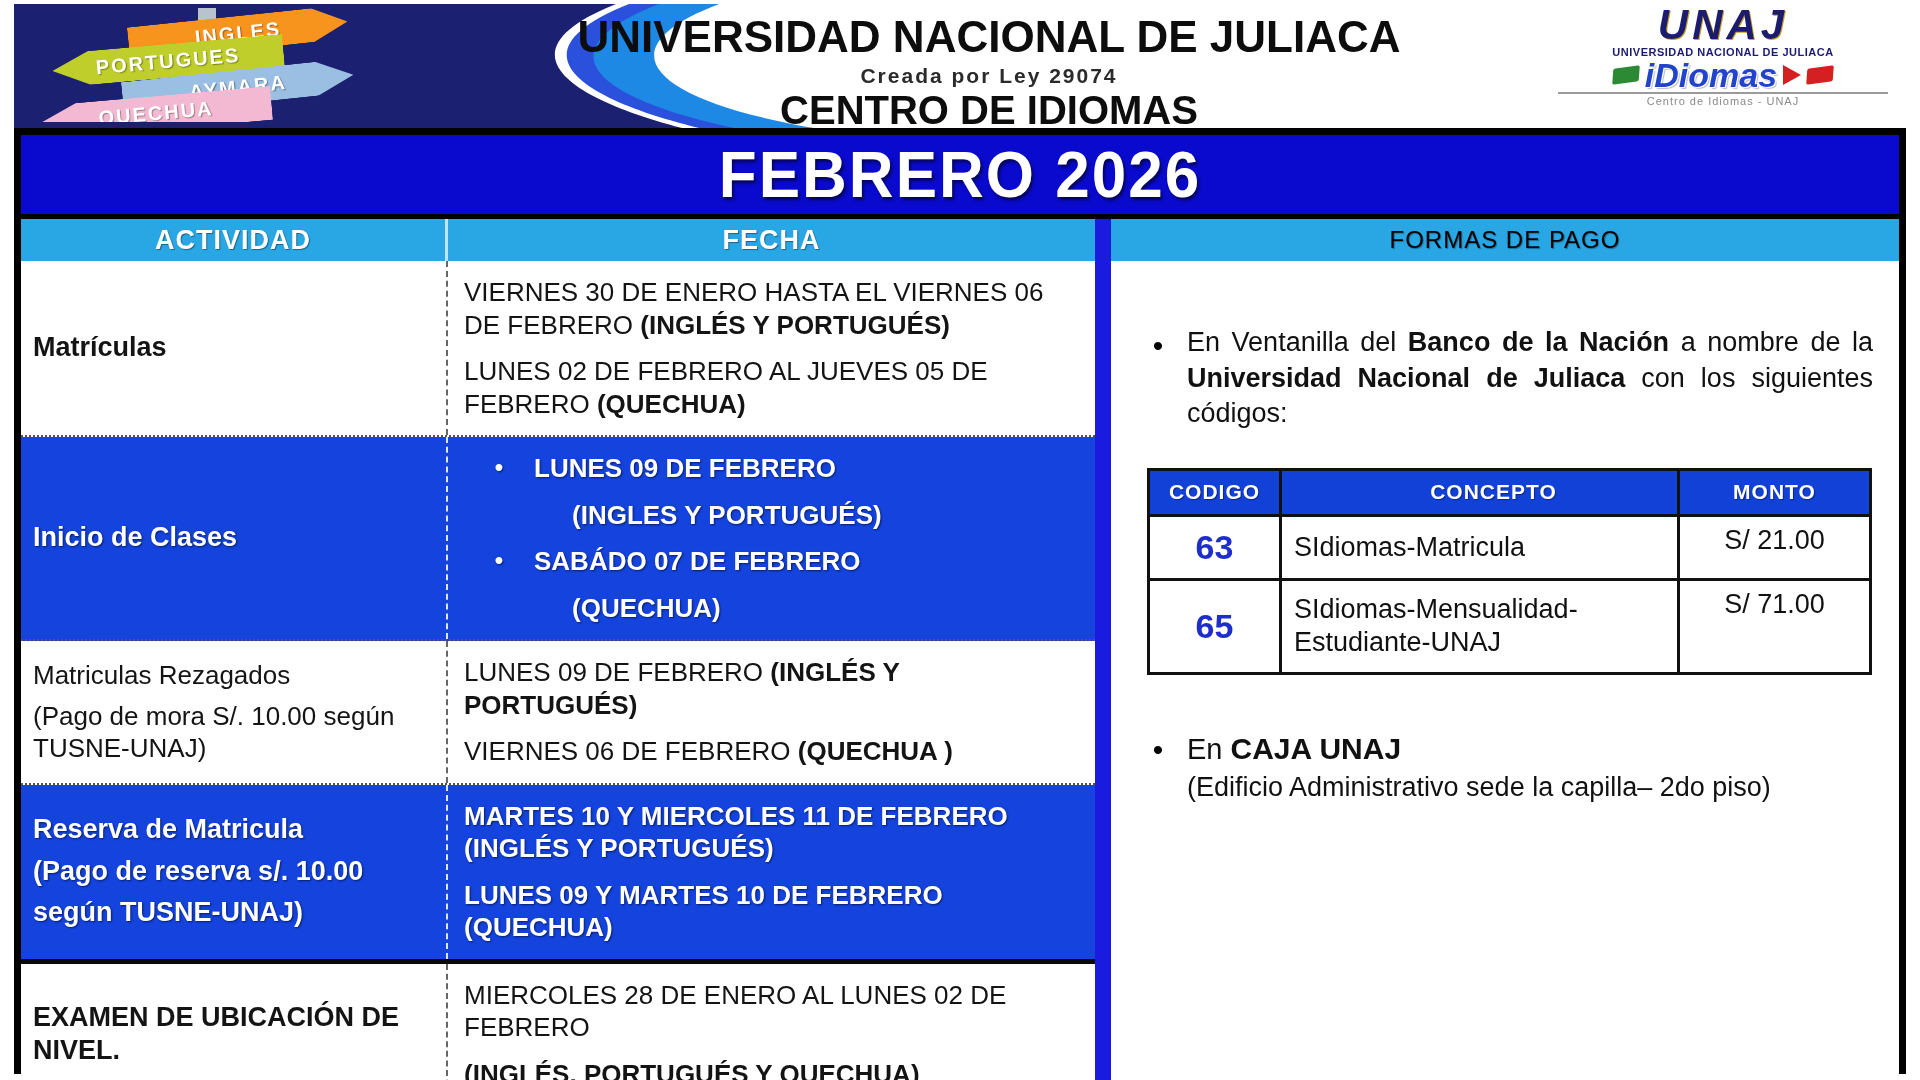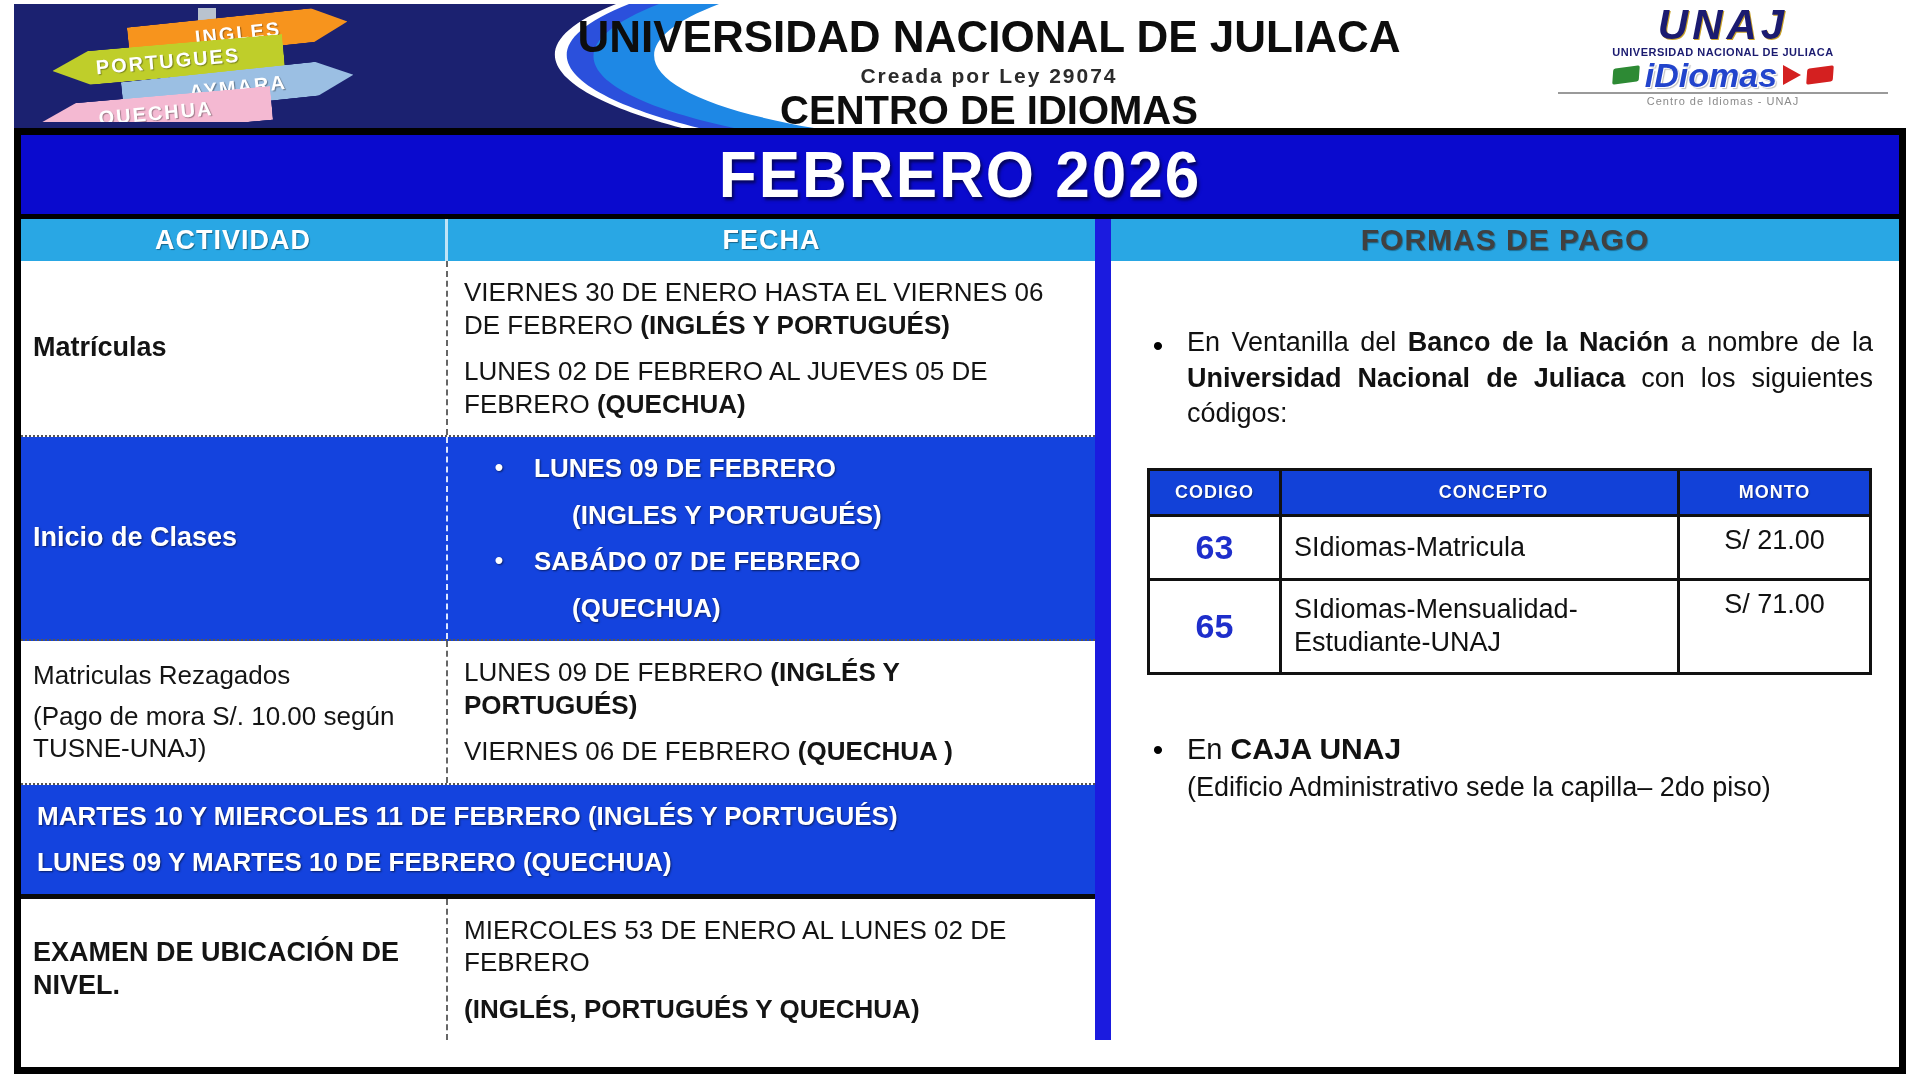--- a/index.html
+++ b/index.html
@@ -79,34 +79,34 @@
   .dpara.bullet .dot { width:70px; flex:0 0 70px; text-align:center; font-size:24px; }
   .dpara.indent { padding-left:108px; }
   .s-row.blue .dpara { font-weight:700; }
 
   
   .v-divider { width:16px; flex:0 0 16px; background:#1b1bdf; }
 
   
   .right-panel { flex:1; position:relative; background:#fff; }
   .fp-header { height:42px; background:#29a7e4; display:flex; align-items:center; justify-content:center; }
-  .fp-header span { color:#404040; font-size:30px; font-weight:700; letter-spacing:1px;
+  .fp-header span { color:#000000; font-size:24px; font-weight:400; letter-spacing:1px;
                     text-shadow:1px 1px 1px rgba(0,0,0,.35); }
   .fp-bullet { display:flex; margin:64px 26px 0 18px; }
   .fp-bullet .bdot { width:58px; flex:0 0 58px; font-size:30px; padding-top:4px; text-align:center; }
   .fp-bullet .btext { flex:1; font-size:27px; line-height:1.32; color:#111; text-align:justify; }
   .fp-bullet .btext .bold { font-weight:800; }
   .caja { margin-top:54px; }
   .caja .line1 { font-size:29px; }
   .caja .line1 .bold { font-weight:800; font-size:30px;margin-top:19px; }
   .caja .line2 { font-size:27px; margin-top:2px; }
 
   table.codes { border-collapse:collapse; margin:36px 0 0 36px; background:#fff; }
   table.codes th, table.codes td { border:3px solid #111; }
-  table.codes th { background:#1241d8; color:#fff; font-size:18px; font-weight:700; letter-spacing:1px;
+  table.codes th { background:#1241d8; color:#fff; font-size:21px; font-weight:700; letter-spacing:1px;
                    height:46px; text-shadow:1px 1px 1px rgba(0,0,0,.4); }
   th.col-codigo, td.td-codigo { width:132px; }
   th.col-concepto, td.td-concepto { width:398px;padding-left:28px; }
   th.col-monto, td.td-monto { width:192px; }
   td.td-codigo { text-align:center; font-size:34px; font-weight:800; color:#1e2ecb; }
   td.td-concepto { font-size:27px; color:#111; padding:4px 8px 4px 12px; line-height:1.25; }
   td.td-monto { font-size:27px; color:#111; text-align:center; vertical-align:top; padding-top:8px; }
   tr.code-row-1 { height:64px; }
   tr.code-row-2, tr.code-row-3 { height:94px; }
 </style>
@@ -195,31 +195,36 @@
             <div class="cell act">
               <div class="apara">Matriculas Rezagados</div>
               <div class="apara">(Pago de mora S/. 10.00  según TUSNE-UNAJ)</div>
             </div>
             <div class="cell dates">
               <div class="dpara"><span><span>LUNES 09 DE FEBRERO </span><span class="bold">(INGLÉS Y PORTUGUÉS)</span></span></div>
               <div class="dpara"><span><span>VIERNES 06 DE FEBRERO </span><span class="bold">(QUECHUA )</span></span></div>
             </div>
           </div>
           <div class="s-row blue r4">
+            <div class="cell act">
+              <div class="apara bold">Reserva de Matricula</div>
+              <div class="apara bold">(Pago de reserva s/. 10.00</div>
+              <div class="apara bold">según TUSNE-UNAJ)</div>
+            </div>
             <div class="cell dates">
               <div class="dpara"><span><span class="bold">MARTES 10 Y MIERCOLES 11 DE FEBRERO (INGLÉS Y PORTUGUÉS)</span></span></div>
               <div class="dpara"><span><span class="bold">LUNES 09 Y MARTES 10 DE FEBRERO (QUECHUA)</span></span></div>
             </div>
           </div>
           <div class="s-row white r5">
             <div class="cell act">
               <div class="apara bold">EXAMEN DE UBICACIÓN DE NIVEL.</div>
             </div>
             <div class="cell dates">
-              <div class="dpara"><span><span>MIERCOLES 53 DE ENERO AL LUNES 02 DE FEBRERO</span></span></div>
+              <div class="dpara"><span><span>MIERCOLES 28 DE ENERO AL LUNES 02 DE FEBRERO</span></span></div>
               <div class="dpara"><span><span class="bold">(INGLÉS, PORTUGUÉS Y QUECHUA)</span></span></div>
             </div>
           </div>
         </div>
     </div>
 
     <div class="v-divider"></div>
 
     <div class="right-panel">
       <div class="fp-header">

